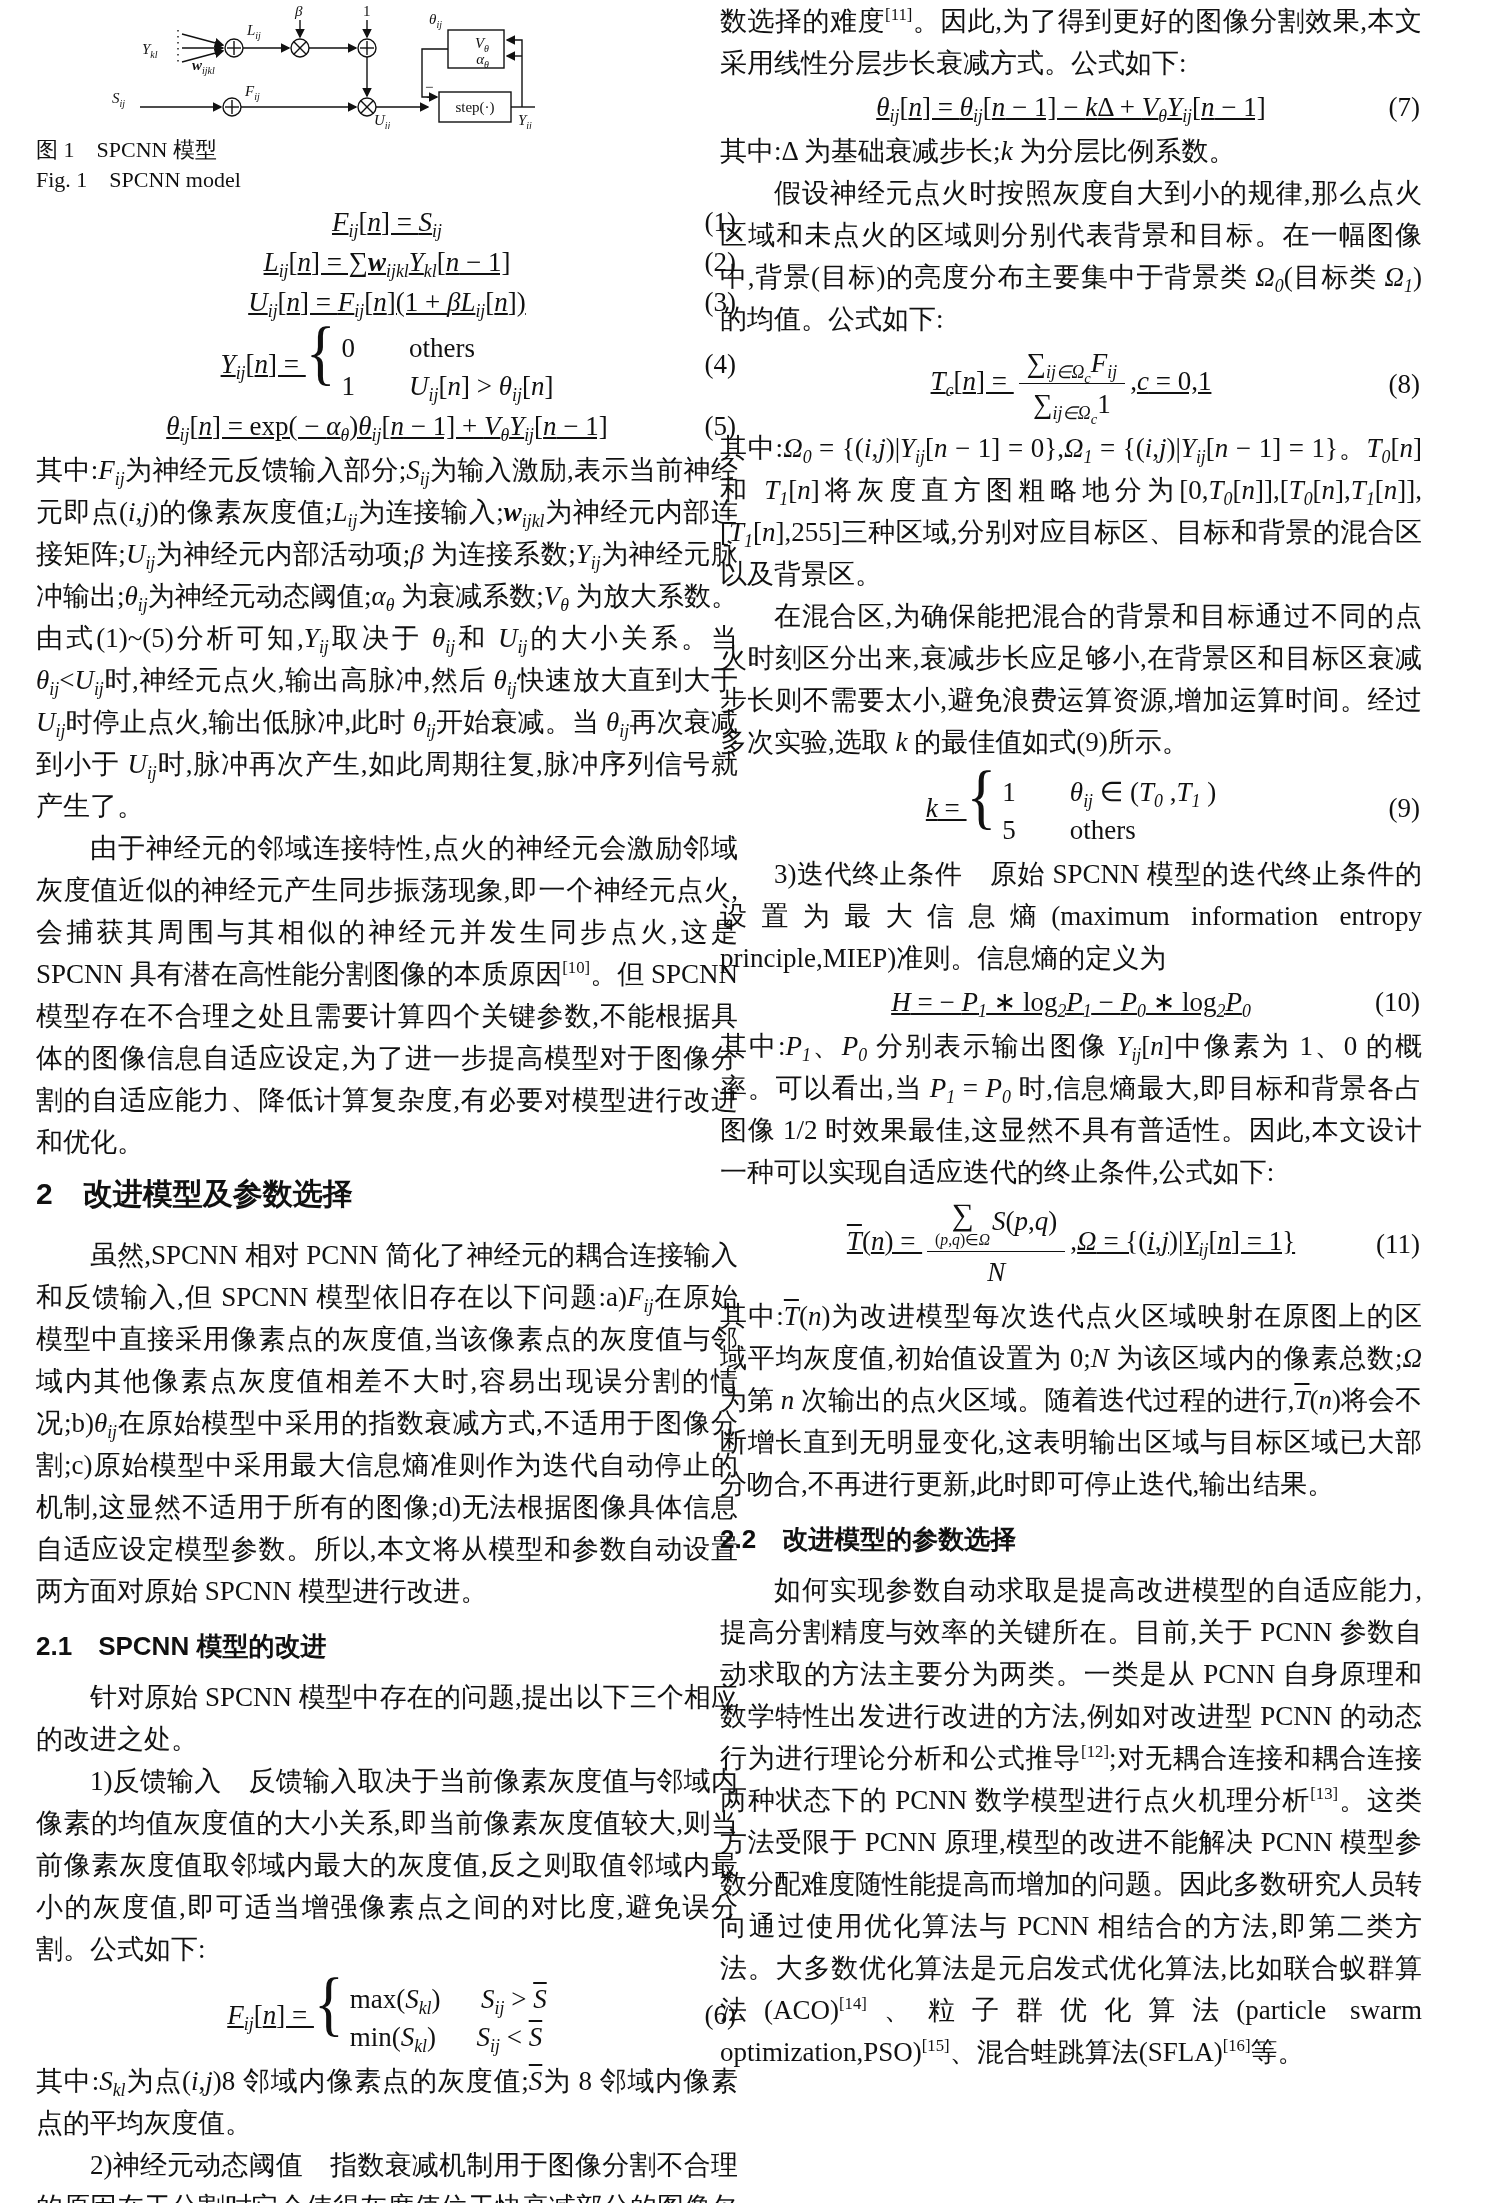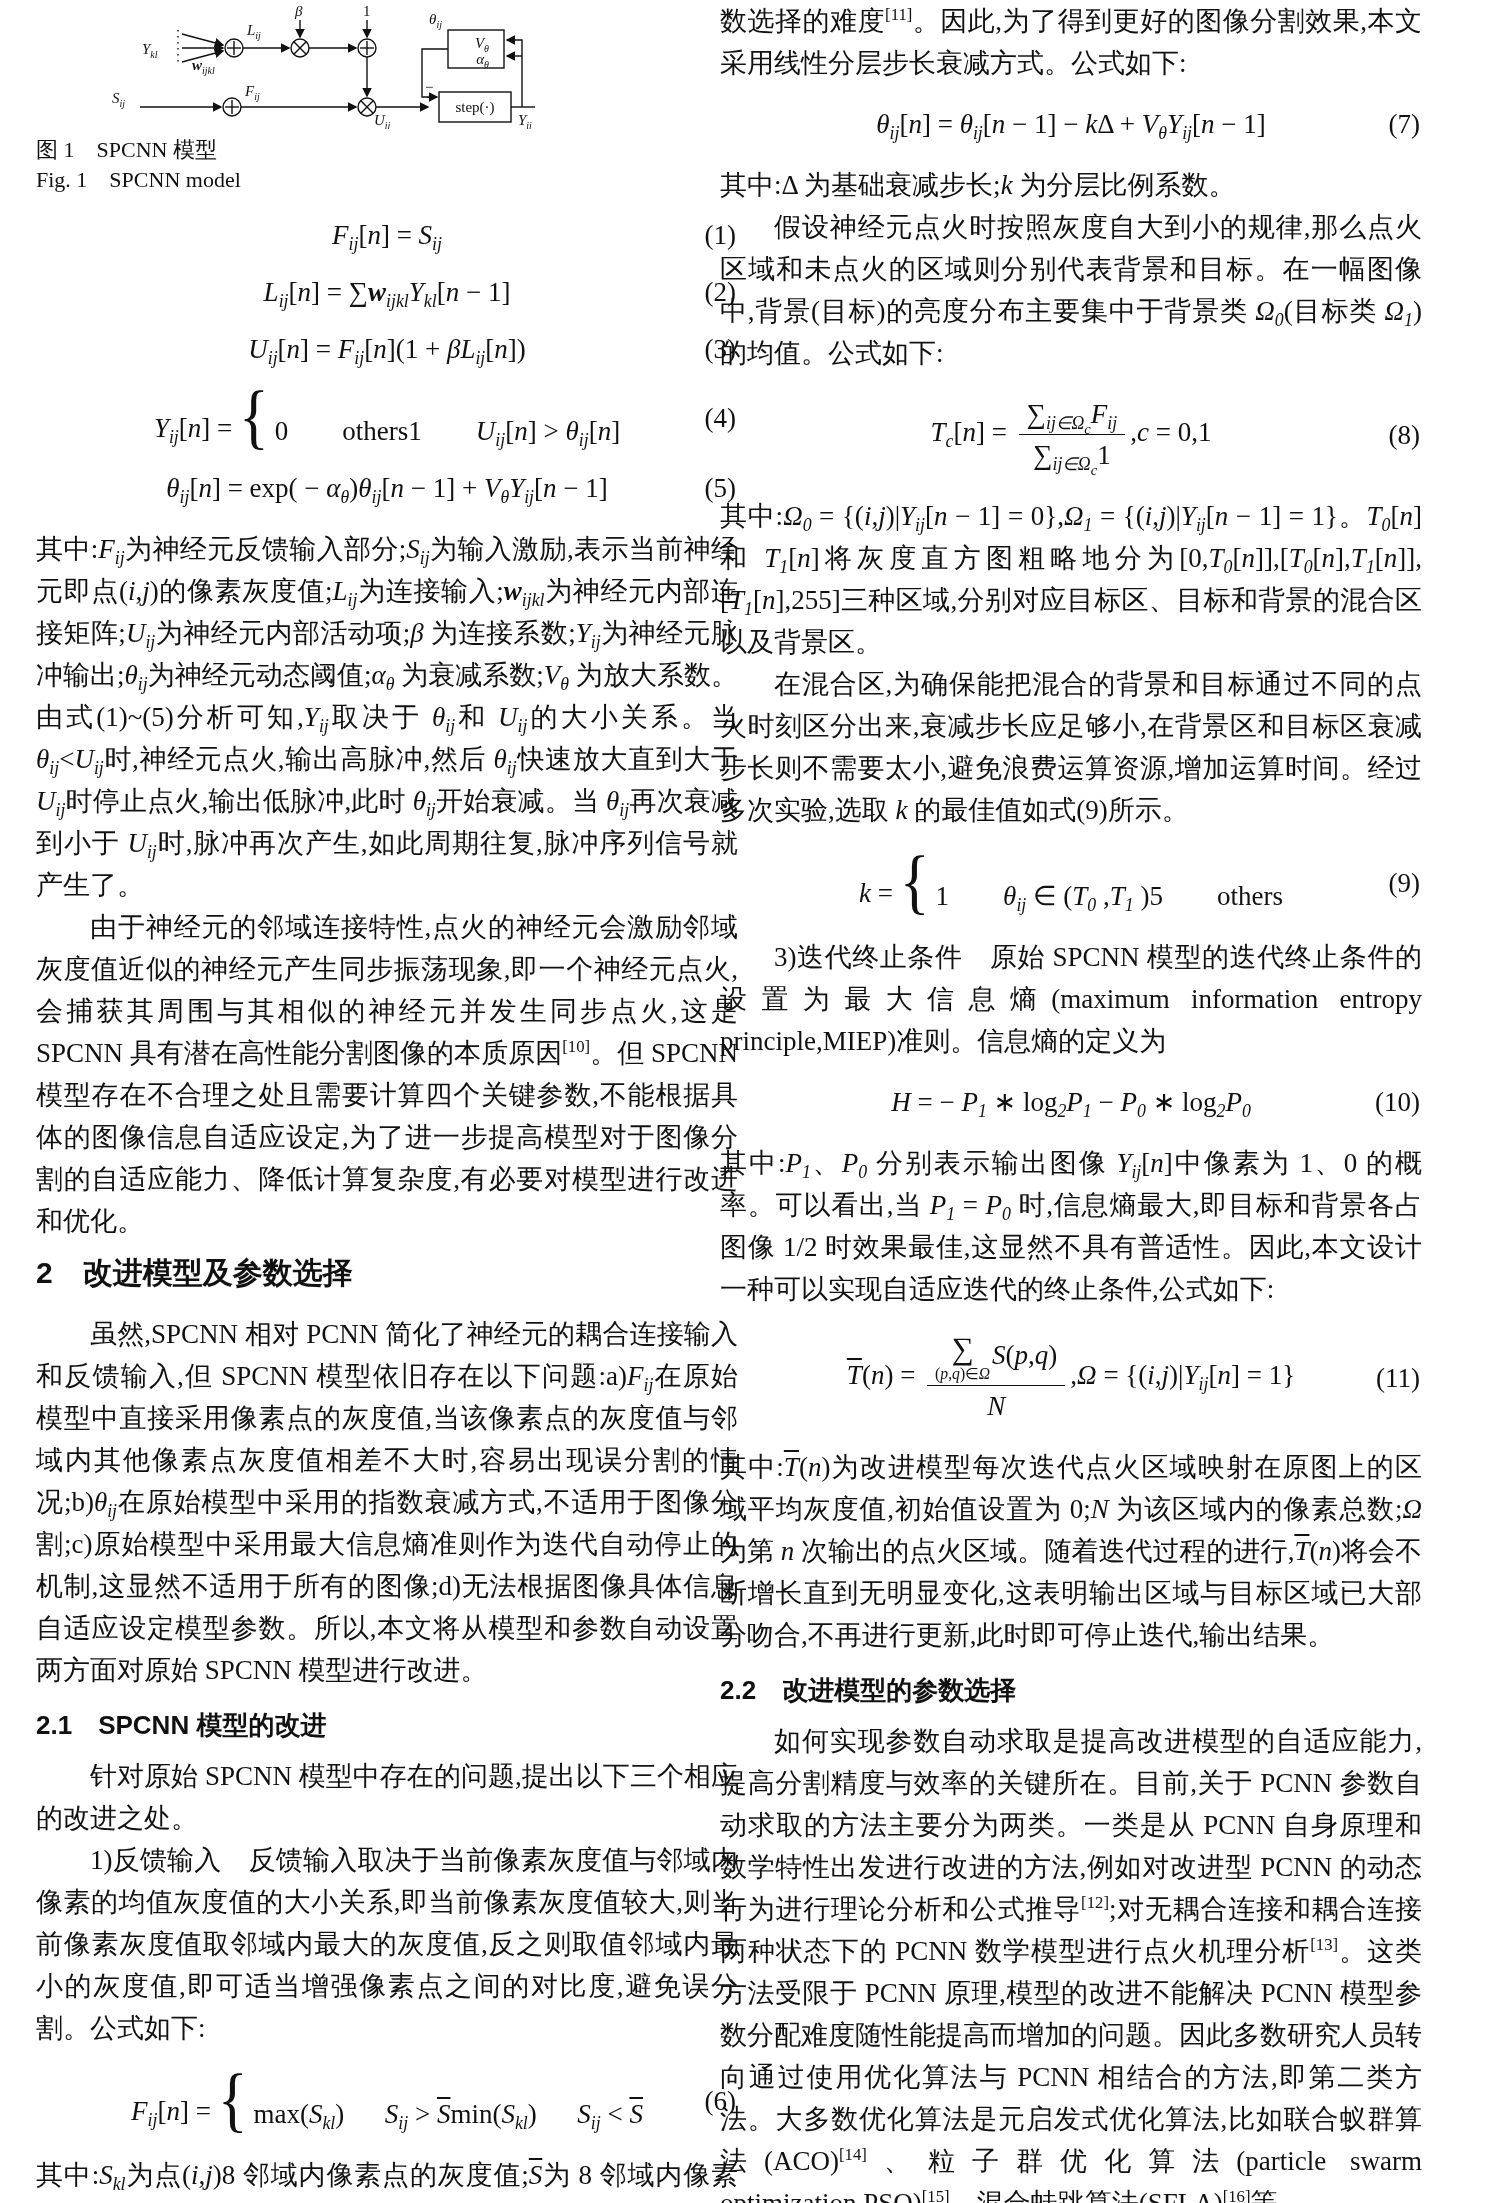--- a/index.html
+++ b/index.html
@@ -13,25 +13,25 @@
   p.noindent{text-indent:0;}
   sub{font-size:66%;font-style:italic;line-height:0;}
   sub sub{font-size:82%;}
   sup{font-size:62%;line-height:0;}
   .ol{text-decoration:overline;}
   h2{font-family:"Liberation Sans",sans-serif;font-weight:bold;font-size:30px;
      margin:11px 0 20px 0;line-height:40px;text-align:left;}
   h3{font-family:"Liberation Sans",sans-serif;font-weight:bold;font-size:26px;
      margin:16px 0 12px 0;line-height:36px;text-align:left;}
   .eq{position:relative;display:flex;align-items:center;justify-content:center;
-      margin:23px 0;font-size:27px;line-height:34px;}
+      margin:6px 0;font-size:27px;line-height:34px;text-decoration:underline;}
   .eq-num{position:absolute;right:2px;top:50%;transform:translateY(-50%);font-style:normal;}
   .eq i{font-family:"Liberation Serif",serif;}
   .lbrace{font-size:230%;font-weight:400;line-height:0.9;margin-right:6px;transform:scaleY(1.15);display:inline-block;}
-  .cases{display:inline-flex;flex-direction:row;text-align:left;row-gap:4px;vertical-align:middle;}
+  .cases{display:inline-flex;flex-direction:column;text-align:left;row-gap:4px;vertical-align:middle;}
   .frac{display:inline-flex;flex-direction:column;text-align:center;vertical-align:middle;margin:0 5px;}
   .frac .fn{display:block;padding:0 8px 3px 8px;border-bottom:1.6px solid #111;}
   .frac .fd{display:block;padding-top:3px;}
   .sum{display:inline-flex;flex-direction:column;align-items:center;line-height:1;vertical-align:middle;margin-right:2px;}
   .sum .s{font-size:115%;font-style:normal;}
   .sum .lim{font-size:58%;margin-top:2px;}
   .fig{margin:4px 0 10px 0;}
   .fig svg{display:block;margin-left:70px;}
   figcaption{text-align:left;font-size:22px;line-height:30px;margin-top:6px;}
   .svgt{font-family:"Liberation Serif",serif;font-size:15px;font-style:italic;fill:#111;}

